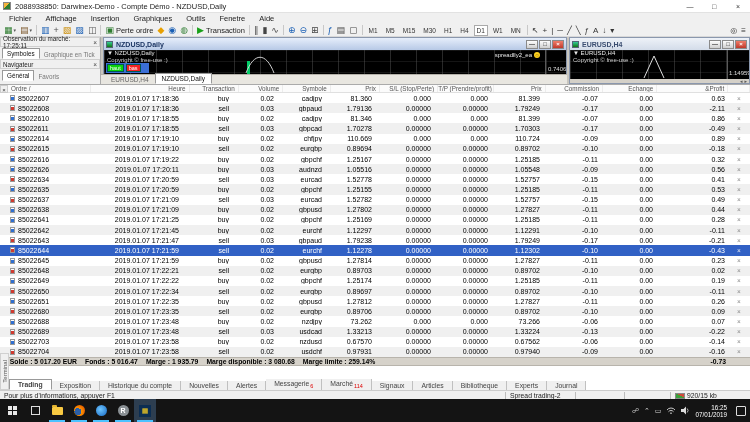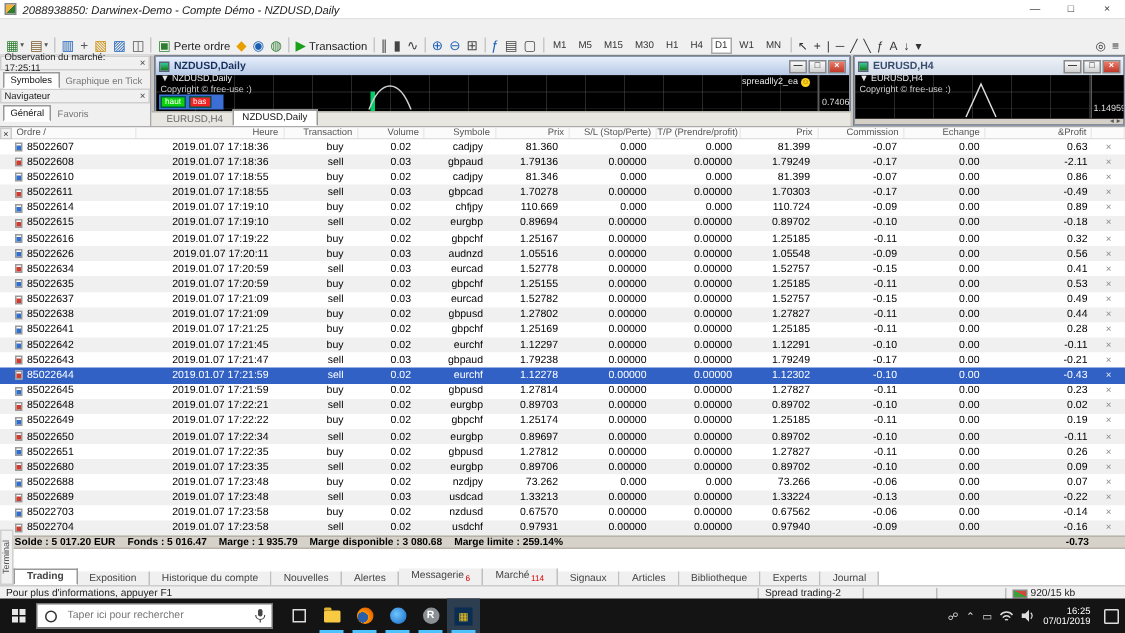--- a/index.html
+++ b/index.html
@@ -2,21 +2,21 @@
 <html><head>
 <meta charset="utf-8">
 <style>
   html,body{margin:0;padding:0;background:#777;}
   *{box-sizing:border-box;font-family:"Liberation Sans","DejaVu Sans",sans-serif;}
   #root{position:relative;width:750px;height:422px;background:#f0f0f0;overflow:hidden;font-size:8px;color:#000;}
   .abs{position:absolute;}
   
   #titlebar{top:0;left:0;width:750px;height:13px;background:#fff;display:flex;align-items:center;border-bottom:1px solid #e2e2e2;}
   .appicon{width:8px;height:8px;margin:0 4px 0 3px;background:linear-gradient(135deg,#f4b33c 50%,#2e7d32 50%);border:1px solid #888;}
-  #wtitle{font-size:7.5px;color:#222;white-space:nowrap;font-style:italic;}
+  #wtitle{font-size:7.5px;color:#222;white-space:nowrap;}
   .wbtns{margin-left:auto;display:flex;height:13px;}
   .wbtn{width:24px;height:13px;display:flex;align-items:center;justify-content:center;font-size:7px;color:#333;}
   
   #menubar{top:13px;left:0;width:750px;height:11px;background:#f0f0f0;display:flex;align-items:center;padding-left:2px;}
   .mitem{padding:0 7px;font-size:7.5px;color:#222;}
   
   #toolbar{top:24px;left:0;width:750px;height:13px;background:#f0f0f0;display:flex;align-items:center;padding:0 2px;border-bottom:1px solid #d8d8d8;white-space:nowrap;}
   .tbtn{display:inline-flex;align-items:center;height:12px;padding:0 2px;font-size:9px;}
   .tbtn .lbl{font-size:7.5px;color:#222;margin-left:2px;}
   .tbtn .car{font-size:5px;color:#555;margin-left:1px;}
@@ -131,20 +131,29 @@
   <div id="titlebar" class="abs">
     <span class="appicon"></span>
     <span id="wtitle">2088938850: Darwinex-Demo - Compte Démo - NZDUSD,Daily</span>
     <span class="wbtns">
       <span class="wbtn">—</span>
       <span class="wbtn">□</span>
       <span class="wbtn">×</span>
     </span>
   </div>
 
+  <div id="menubar" class="abs">
+      <span class="mitem">Fichier</span>
+      <span class="mitem">Affichage</span>
+      <span class="mitem">Insertion</span>
+      <span class="mitem">Graphiques</span>
+      <span class="mitem">Outils</span>
+      <span class="mitem">Fenetre</span>
+      <span class="mitem">Aide</span>
+    </div>
 
   <div id="toolbar" class="abs">
       <span class="tbtn">
         <span style="color: rgb(47, 125, 49);">▦</span>
         <span class="car">▾</span>
       </span>
       <span class="tbtn">
         <span style="color: rgb(125, 90, 47);">▤</span>
         <span class="car">▾</span>
       </span>
@@ -905,28 +914,20 @@
   </div>
 
   <div id="taskbar" class="abs">
     <span id="startbtn" class="tbico">
       <span class="winlogo">
           <i></i>
           <i></i>
           <i></i>
           <i></i>
         </span>
-    </span>
-    <span id="searchbox">
-      <span class="ring"></span>
-      <input id="searchinput" placeholder="Taper ici pour rechercher" style="">
-      <svg class="micsvg" width="7" height="10" viewBox="0 0 7 10">
-        <rect x="2" y="0" width="3" height="5" rx="1.5" fill="#444"></rect>
-        <path d="M0.5,4 a3,3 0 0 0 6,0 M3.5,7 L3.5,9" stroke="#444" stroke-width="0.8" fill="none"></path>
-      </svg>
     </span>
     <span class="tbico">
       <span style="width:9px;height:9px;border:1px solid #ddd;"></span>
     </span>
     <span class="tbico">
       <span class="folder"></span>
         <span class="runbar"></span>
     </span>
     <span class="tbico">
       <span class="circ ffx"></span>

